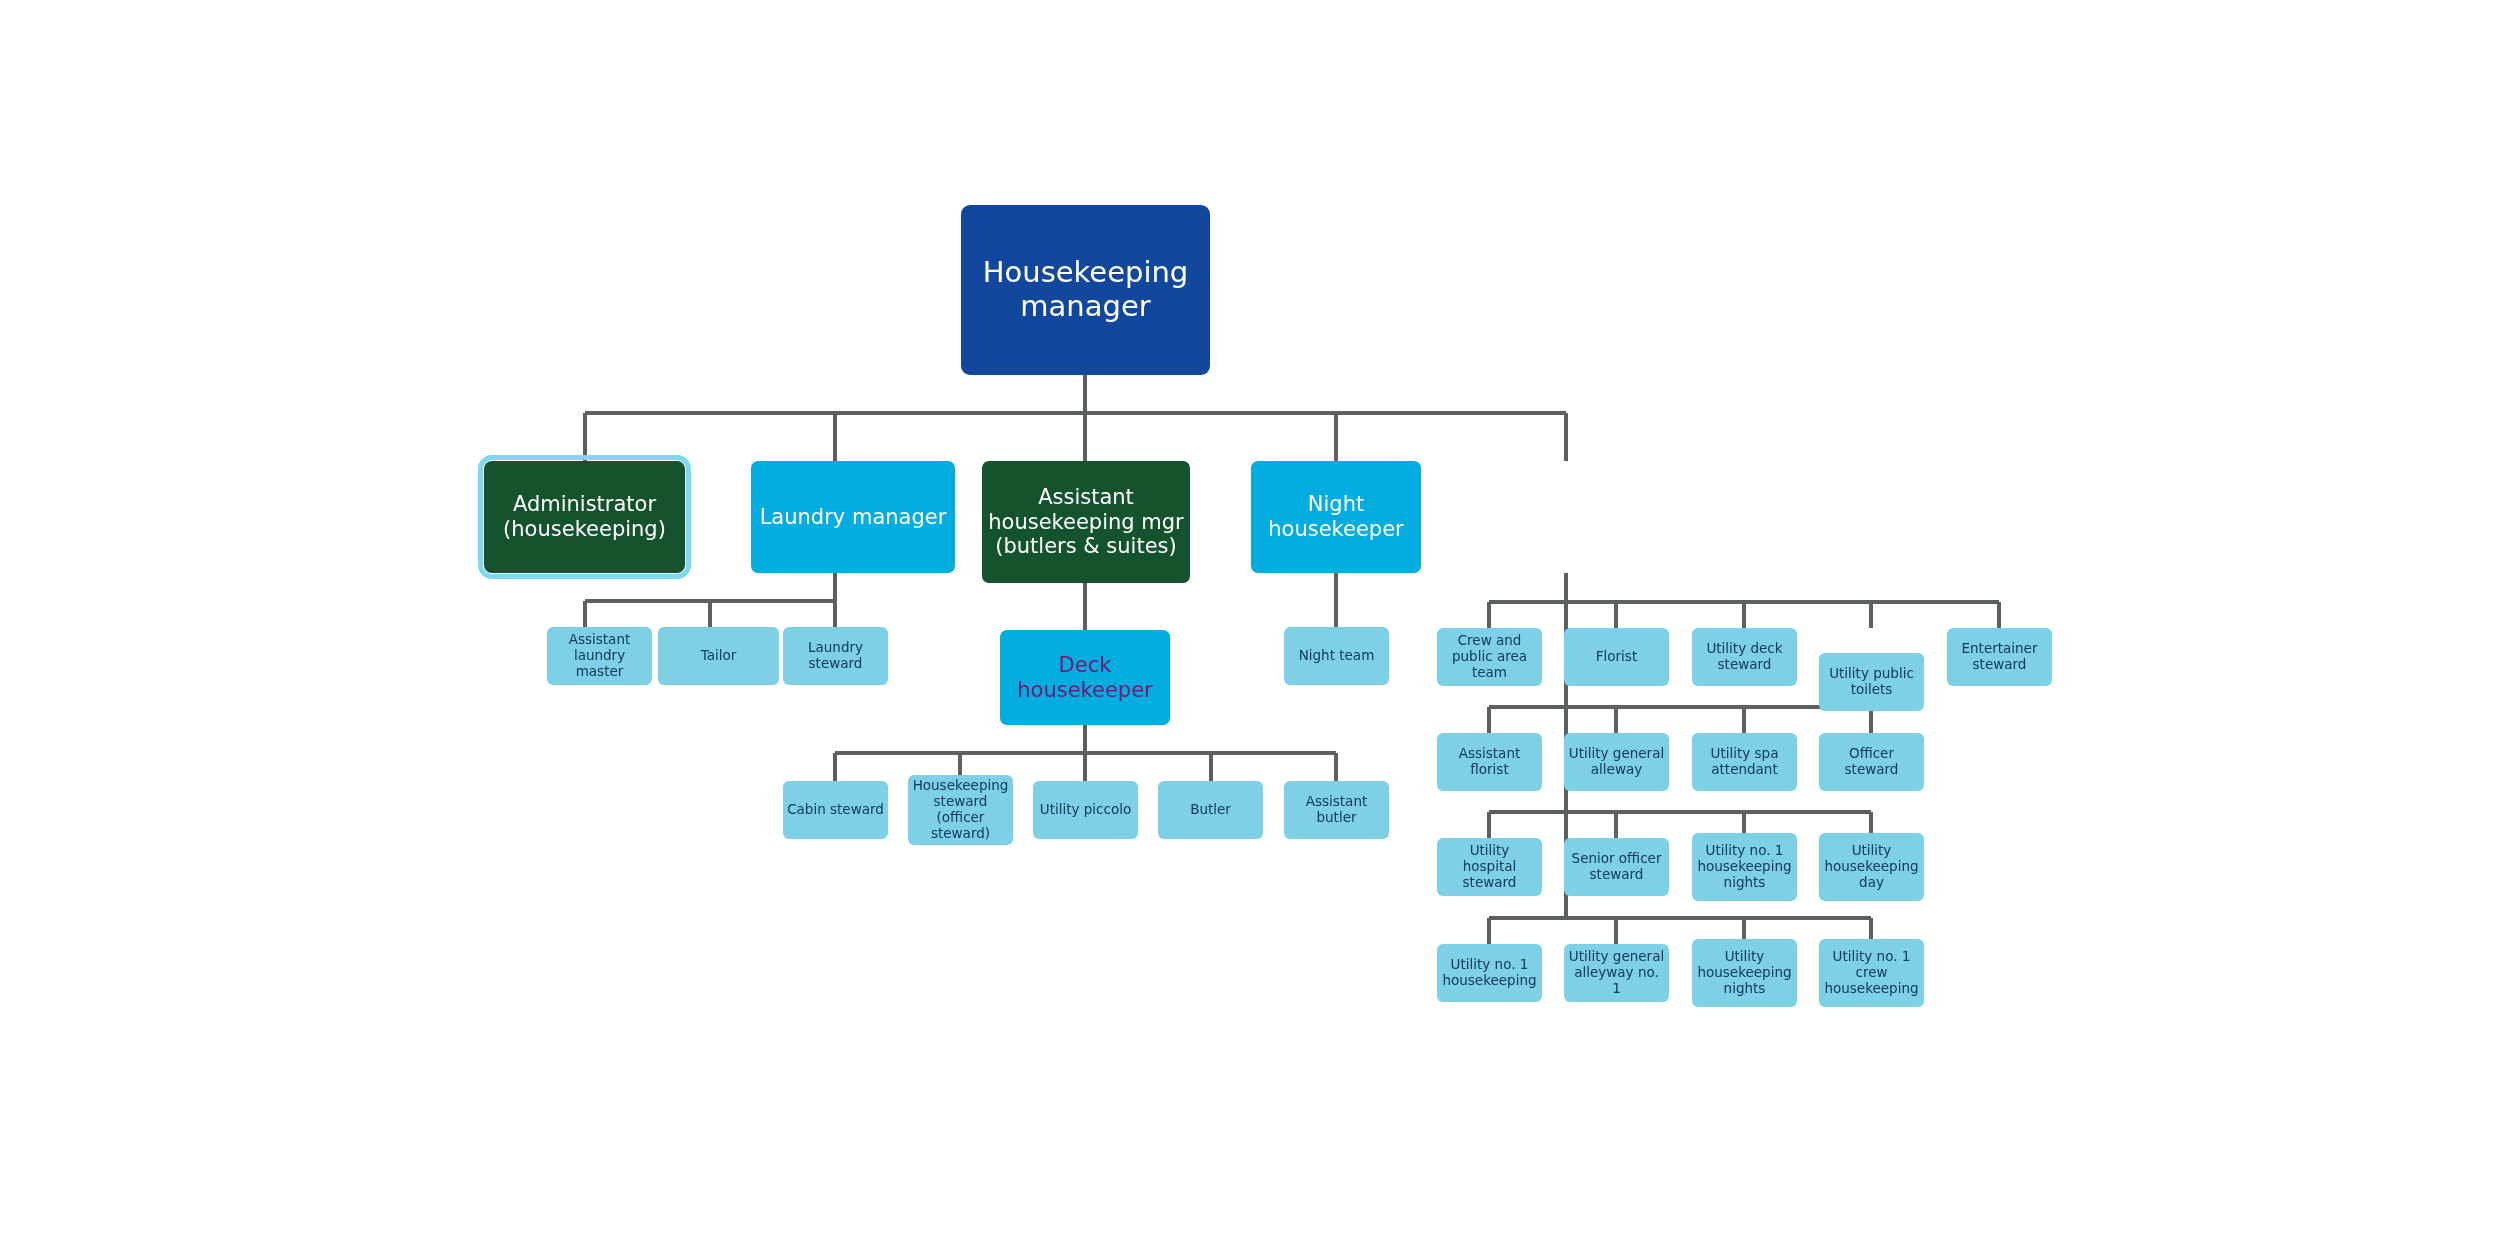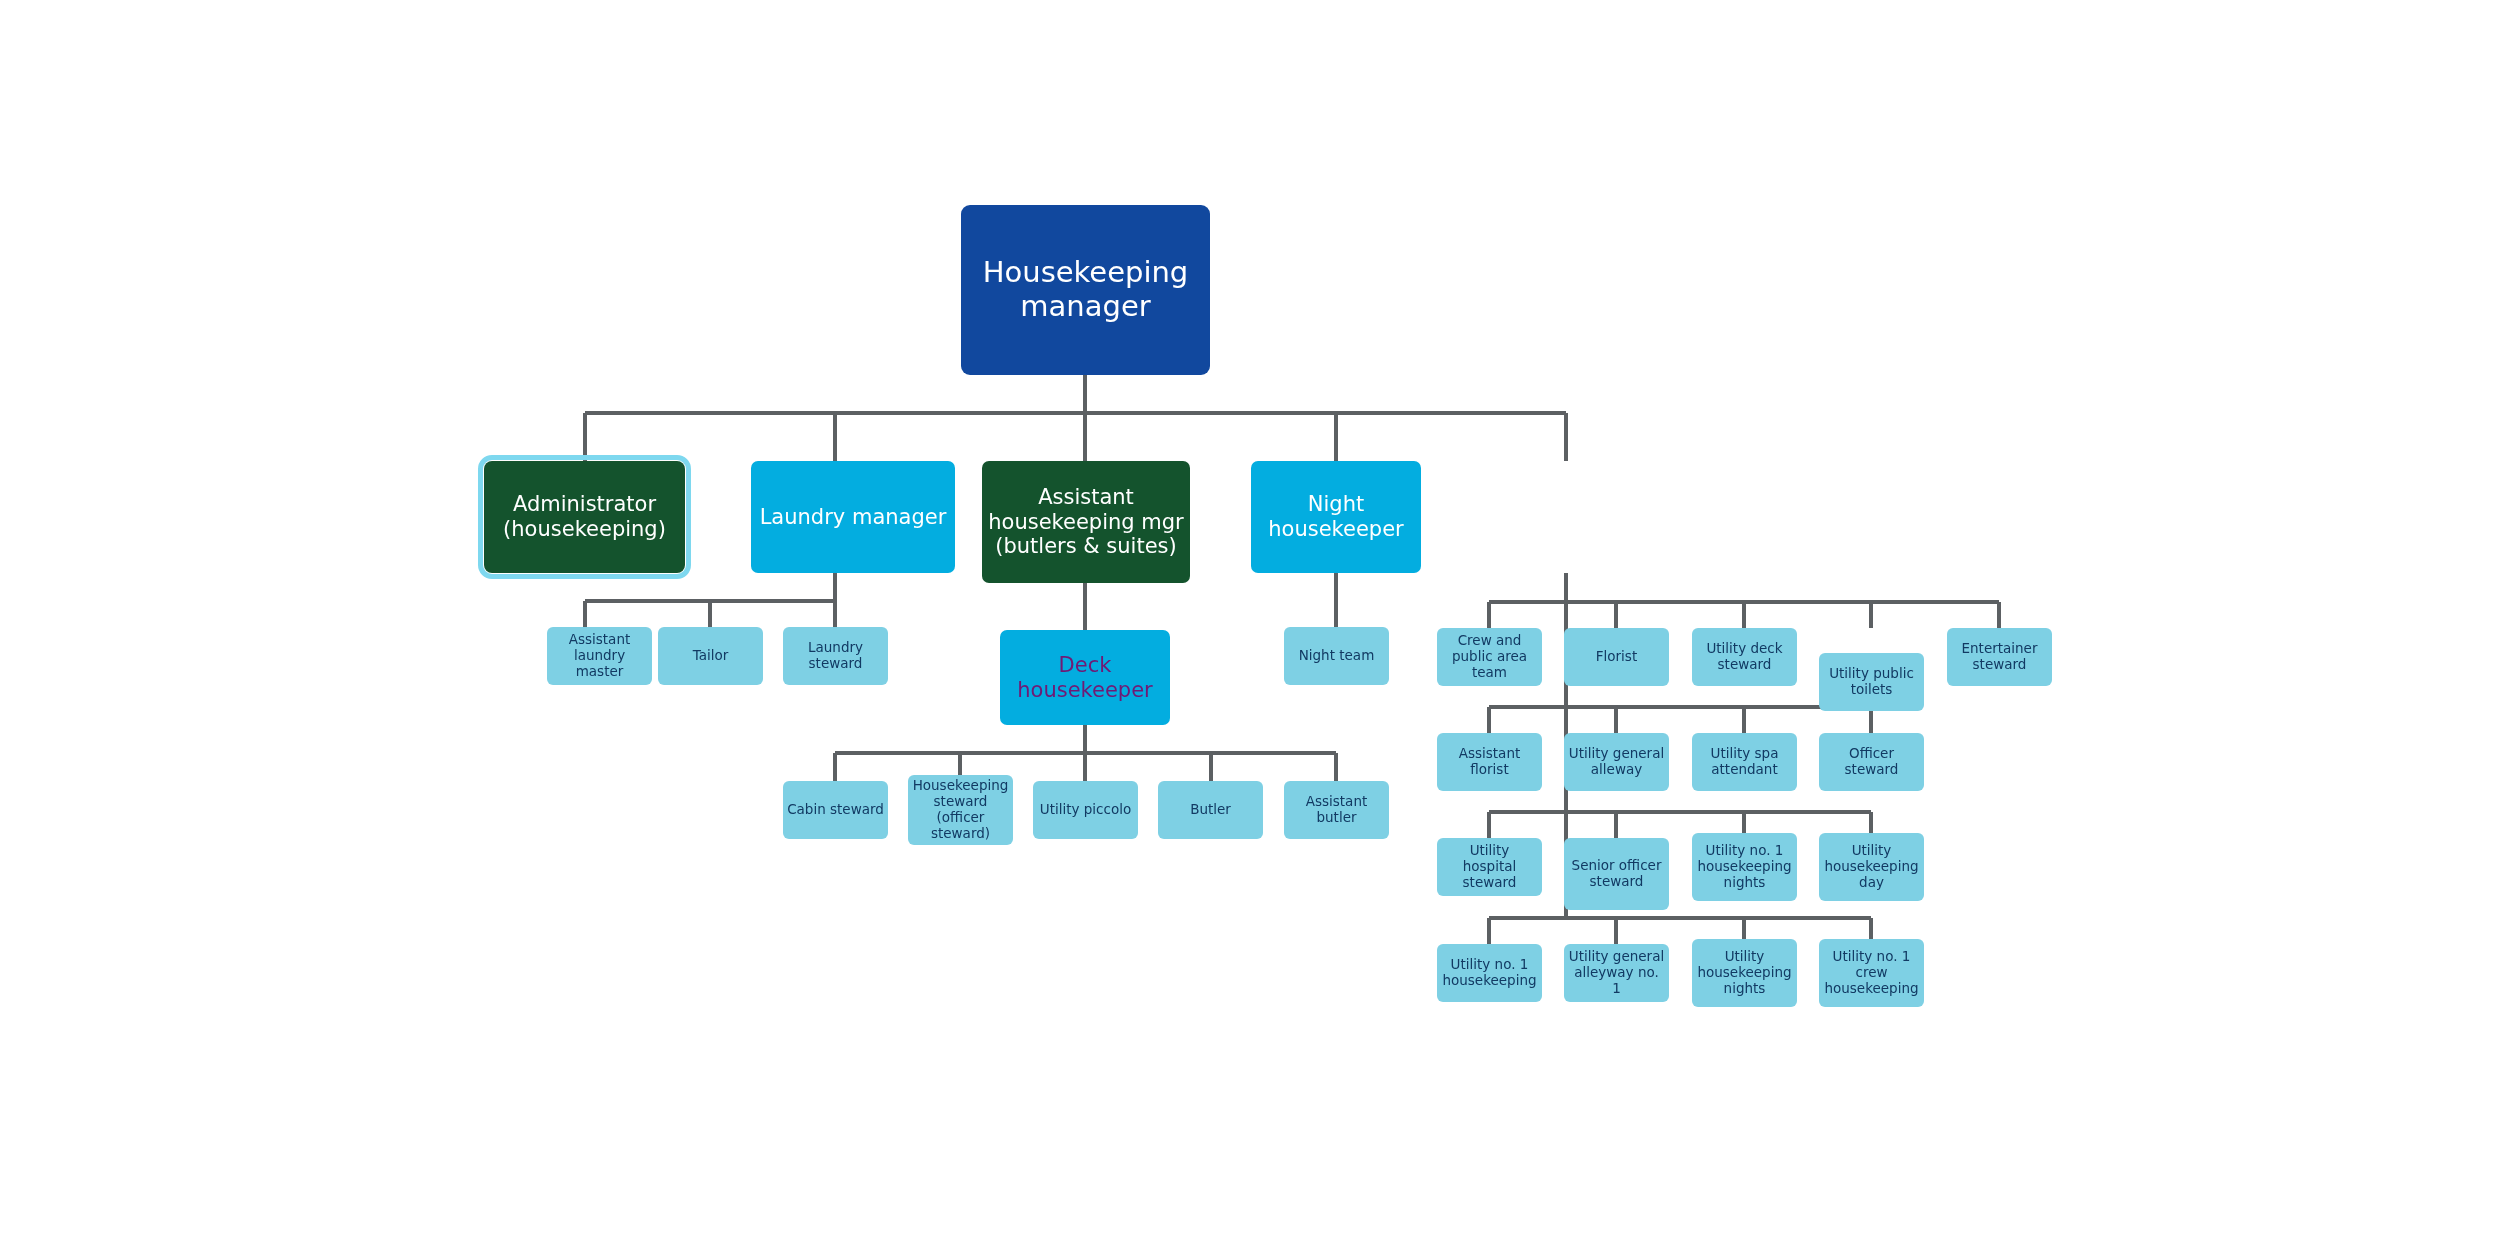--- a/index.html
+++ b/index.html
@@ -144,42 +144,42 @@
   <div class="node node-l2-dark" style="left:982px; top:461px; width:208px; height:122px;">Assistant housekeeping mgr (butlers &amp; suites)</div>
 
   <div class="node node-l2-light" style="left:1251px; top:461px; width:170px; height:112px;">Night housekeeper</div>
 
 
   <div class="node node-l3-mid" style="left:1000px; top:630px; width:170px; height:95px;">Deck housekeeper</div>
 
   <div class="node node-leaf" style="left:1284px; top:627px; width:105px; height:58px;">Night team</div>
 
   <div class="node node-leaf" style="left:533px; top:627px; width:105px; height:58px;margin-left:14px;">Assistant laundry master</div>
-  <div class="node node-leaf" style="left:658px; top:627px; width:105px; height:58px;">Tailor</div>
+  <div class="node node-leaf" style="left:658px; top:627px; width:121px; height:58px;">Tailor</div>
   <div class="node node-leaf" style="left:783px; top:627px; width:105px; height:58px;">Laundry steward</div>
 
   <div class="node node-leaf" style="left:783px; top:781px; width:105px; height:58px;">Cabin steward</div>
   <div class="node node-leaf" style="left:908px; top:775px; width:105px; height:70px;">Housekeeping steward (officer steward)</div>
   <div class="node node-leaf" style="left:1033px; top:781px; width:105px; height:58px;">Utility piccolo</div>
   <div class="node node-leaf" style="left:1158px; top:781px; width:105px; height:58px;">Butler</div>
   <div class="node node-leaf" style="left:1284px; top:781px; width:105px; height:58px;">Assistant butler</div>
 
   <div class="node node-leaf" style="left:1437px; top:628px; width:105px; height:58px;">Crew and public area team</div>
   <div class="node node-leaf" style="left:1564px; top:628px; width:105px; height:58px;">Florist</div>
   <div class="node node-leaf" style="left:1692px; top:628px; width:105px; height:58px;">Utility deck steward</div>
   <div class="node node-leaf" style="left:1819px; top:628px; width:105px; height:58px;margin-top:25px;">Utility public toilets</div>
   <div class="node node-leaf" style="left:1947px; top:628px; width:105px; height:58px;">Entertainer steward</div>
 
   <div class="node node-leaf" style="left:1437px; top:733px; width:105px; height:58px;">Assistant florist</div>
   <div class="node node-leaf" style="left:1564px; top:733px; width:105px; height:58px;">Utility general alleway</div>
   <div class="node node-leaf" style="left:1692px; top:733px; width:105px; height:58px;">Utility spa attendant</div>
   <div class="node node-leaf" style="left:1819px; top:733px; width:105px; height:58px;">Officer steward</div>
 
   <div class="node node-leaf" style="left:1437px; top:838px; width:105px; height:58px;">Utility hospital steward</div>
-  <div class="node node-leaf" style="left:1564px; top:838px; width:105px; height:72px;">Senior officer steward</div>
+  <div class="node node-leaf" style="left:1564px; top:838px; width:105px; height:58px;">Senior officer steward</div>
   <div class="node node-leaf" style="left:1692px; top:833px; width:105px; height:68px;">Utility no. 1 housekeeping nights</div>
   <div class="node node-leaf" style="left:1819px; top:833px; width:105px; height:68px;">Utility housekeeping day</div>
 
   <div class="node node-leaf" style="left:1437px; top:944px; width:105px; height:58px;">Utility no. 1 housekeeping</div>
   <div class="node node-leaf" style="left:1564px; top:944px; width:105px; height:58px;">Utility general alleyway no. 1</div>
   <div class="node node-leaf" style="left:1692px; top:939px; width:105px; height:68px;">Utility housekeeping nights</div>
   <div class="node node-leaf" style="left:1819px; top:939px; width:105px; height:68px;">Utility no. 1 crew housekeeping</div>
 
 </div>
 

